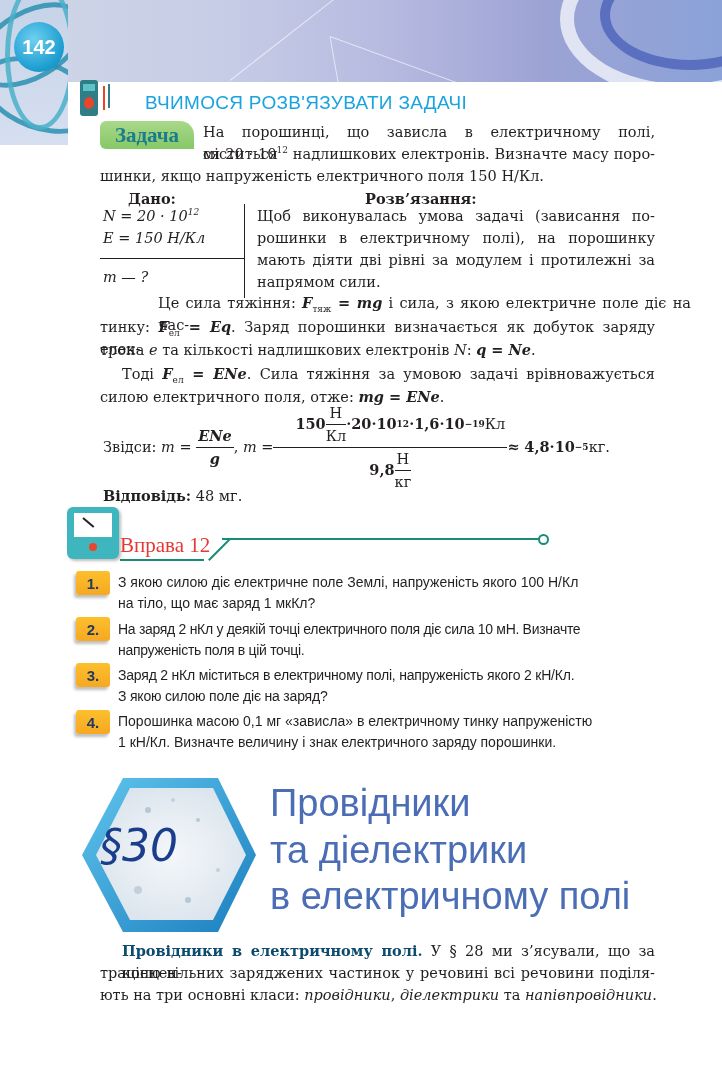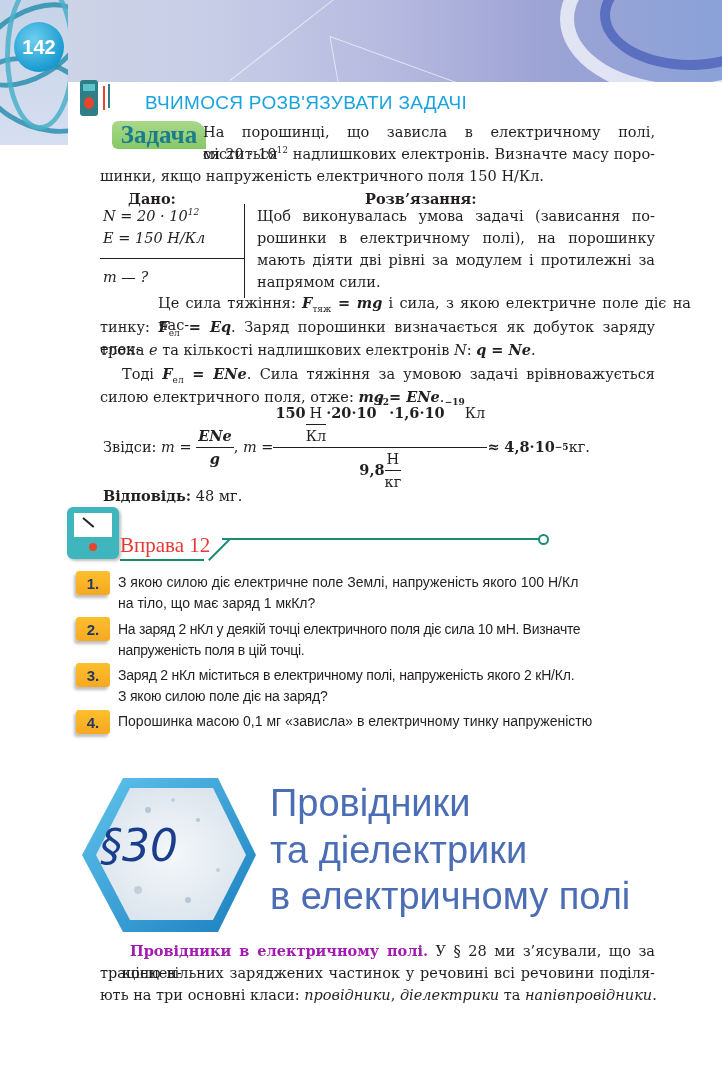--- a/index.html
+++ b/index.html
@@ -16,23 +16,23 @@
     background: radial-gradient(circle at 40% 35%, #6fd0f0, #1a9bd0 70%, #1680b0);
     color:#fff; font-family:Liberation Sans, sans-serif; font-weight:bold; font-size:20px;
     display:flex; align-items:center; justify-content:center; }
   .section-head { position:absolute; left:80px; top:82px; width:640px; height:40px; background:#fff; }
   .meter-icon { position:absolute; left:80px; top:80px; width:18px; height:36px; background:#2f7d86; border-radius:3px; }
   .meter-icon .screen { position:absolute; left:3px; top:4px; width:12px; height:7px; background:#5cc3c9; }
   .meter-icon .dial { position:absolute; left:4px; top:17px; width:10px; height:12px; border-radius:50%; background:#e8452c; }
   .probe { position:absolute; width:2px; height:24px; }
   .section-title { position:absolute; left:145px; top:92px; font-family:"Liberation Sans", sans-serif;
     font-size:19px; color:#1aa3df; letter-spacing:0.3px; }
-  .task-badge { position:absolute; left:112px; top:121px; width:94px; height:28px;
+  .task-badge { position:absolute; left:100px; top:121px; width:94px; height:28px;
     background: linear-gradient(180deg,#a9d88a,#86c866); border-radius:6px 14px 0 6px;
-    color:#1b7c8d; font-family:"Liberation Serif", serif; font-weight:bold; font-size:25px;
+    color:#1b7c8d; font-family:"Liberation Serif", serif; font-weight:bold; font-size:21px;
     display:flex; align-items:center; justify-content:center; }
   .txt { position:absolute; font-family:"DejaVu Serif", serif; font-size:14.5px; line-height:22px; color:#231f20; }
   .just { text-align:justify; text-align-last:justify; }
   .b { font-weight:bold; }
   .i { font-style:italic; }
   .given-divider-v { position:absolute; left:244px; top:204px; width:1px; height:94px; background:#231f20; }
   .given-divider-h { position:absolute; left:100px; top:258px; width:145px; height:1px; background:#231f20; }
   sub, sup { font-size:9px; line-height:0; }
   .frac { display:inline-flex; flex-direction:column; align-items:center; vertical-align:middle; }
   .frac .num { padding:0 2px; }
@@ -48,21 +48,21 @@
   .ex-line-bottom { position:absolute; left:120px; top:559px; width:84px; height:2px; background:#1a8c76; }
   .ex-dot { position:absolute; left:538px; top:534px; width:7px; height:7px; border-radius:50%; border:2px solid #1a8c76; background:#fff; }
   .num-badge { position:absolute; left:76px; width:34px; height:24px; border-radius:3px;
     background: linear-gradient(180deg,#fdbf2d,#f6a821); box-shadow:-2px 3px 3px rgba(0,0,0,0.25);
     font-family:"Liberation Sans", sans-serif; font-weight:bold; font-size:15px; color:#1e3a5f;
     display:flex; align-items:center; justify-content:center; }
   .ex-text { position:absolute; left:118px; width:548px; font-family:"Liberation Sans", sans-serif; font-size:14px; line-height:21px; color:#231f20; }
   .hex-wrap { position:absolute; left:78px; top:770px; width:180px; height:170px; }
   .para-num { position:absolute; left:100px; top:820px; font-family:"DejaVu Sans", sans-serif; font-size:44px; color:#1a3e8c; font-style:italic; }
   .ch-title { position:absolute; left:270px; font-family:"Liberation Sans", sans-serif; font-size:38px; color:#4a6db5; line-height:46px; }
-  .blue-b { color:#a21caf; font-weight:bold;margin-left:8px; }
+  .blue-b { color:#0c4a6e; font-weight:bold; }
 </style>
 </head>
 <body>
 
 <div class="banner">
   <div class="ring" style="left:560px;top:-60px;width:220px;height:130px;border-color:rgba(255,255,255,0.7);border-width:14px;"></div>
   <div class="ring" style="left:600px;top:-40px;width:160px;height:90px;border-color:#5b6fc0;border-width:10px;"></div>
   <div class="line" style="left:230px;top:80px;width:140px;transform:rotate(-38deg);"></div>
   <div class="line" style="left:330px;top:36px;width:140px;transform:rotate(20deg);"></div>
   <div class="line" style="left:330px;top:36px;width:60px;transform:rotate(80deg);"></div>
@@ -118,21 +118,21 @@
 
 <div class="txt" style="left:103px;top:412px;height:70px;display:flex;align-items:center;white-space:nowrap;">
   <span>Звідси: </span>&nbsp;<span class="i">m =</span>&nbsp;
   <span class="frac">
     <span class="num i b">ENe</span>
       <span class="bar"></span>
       <span class="num i b">g</span>
   </span>
   <span>,</span>&nbsp;<span class="i">m =</span>
   <span class="frac">
-    <span class="num b" style="display:flex;align-items:flex-start;">
+    <span class="num b" style="display:flex;align-items:center;margin-left:20px;">
       <span>150</span>
       <span class="frac" style="font-weight:normal;">
           <span>Н</span>
           <span class="bar"></span>
           <span>Кл</span>
         </span>
       <span>·20·10</span>
         <sup>12</sup>
         <span>·1,6·10</span>
         <sup>−19</sup>
@@ -175,20 +175,21 @@
     <div>напруженість поля в цій точці.</div>
   </div>
 <div class="num-badge" style="top:663px;">3.</div>
 <div class="ex-text" style="top:665px;letter-spacing:-0.2px;">
     <div>Заряд 2 нКл міститься в електричному полі, напруженість якого 2 кН/Кл.</div>
     <div>З якою силою поле діє на заряд?</div>
   </div>
 <div class="num-badge" style="top:710px;">4.</div>
 <div class="ex-text" style="top:711px;">
     <div>Порошинка масою 0,1 мг «зависла» в електричному тинку напруженістю</div>
+    <div>1 кН/Кл. Визначте величину і знак електричного заряду порошинки.</div>
   </div>
 
 <div class="hex-wrap">
   <svg width="180" height="170" viewBox="0 0 180 170">
     <defs>
       <linearGradient id="hg" x1="0" y1="0" x2="1" y2="1">
         <stop offset="0" stop-color="#5fc4ec"></stop>
           <stop offset="1" stop-color="#1b7fc0"></stop>
       </linearGradient>
       <radialGradient id="hf" cx="0.5" cy="0.5" r="0.6">

